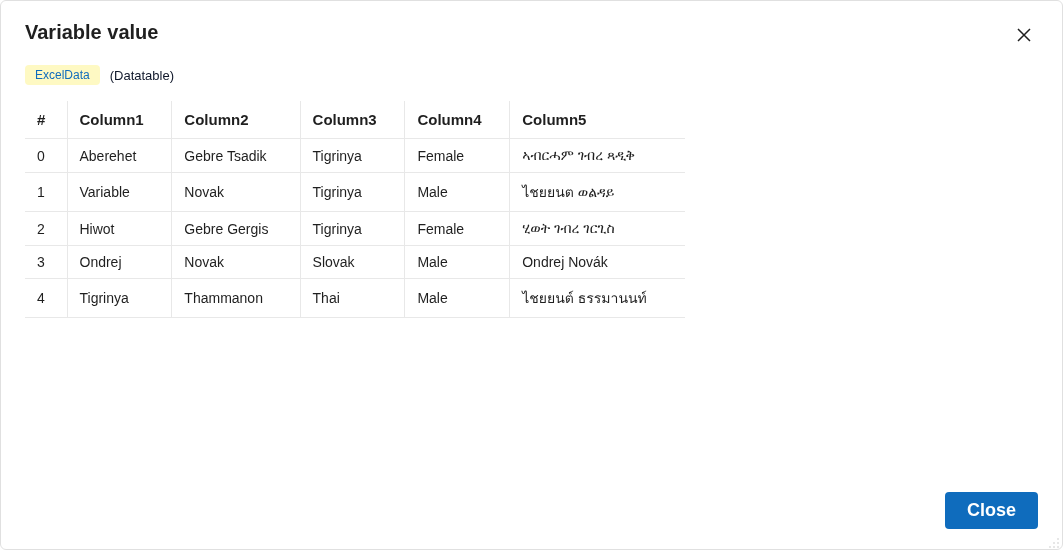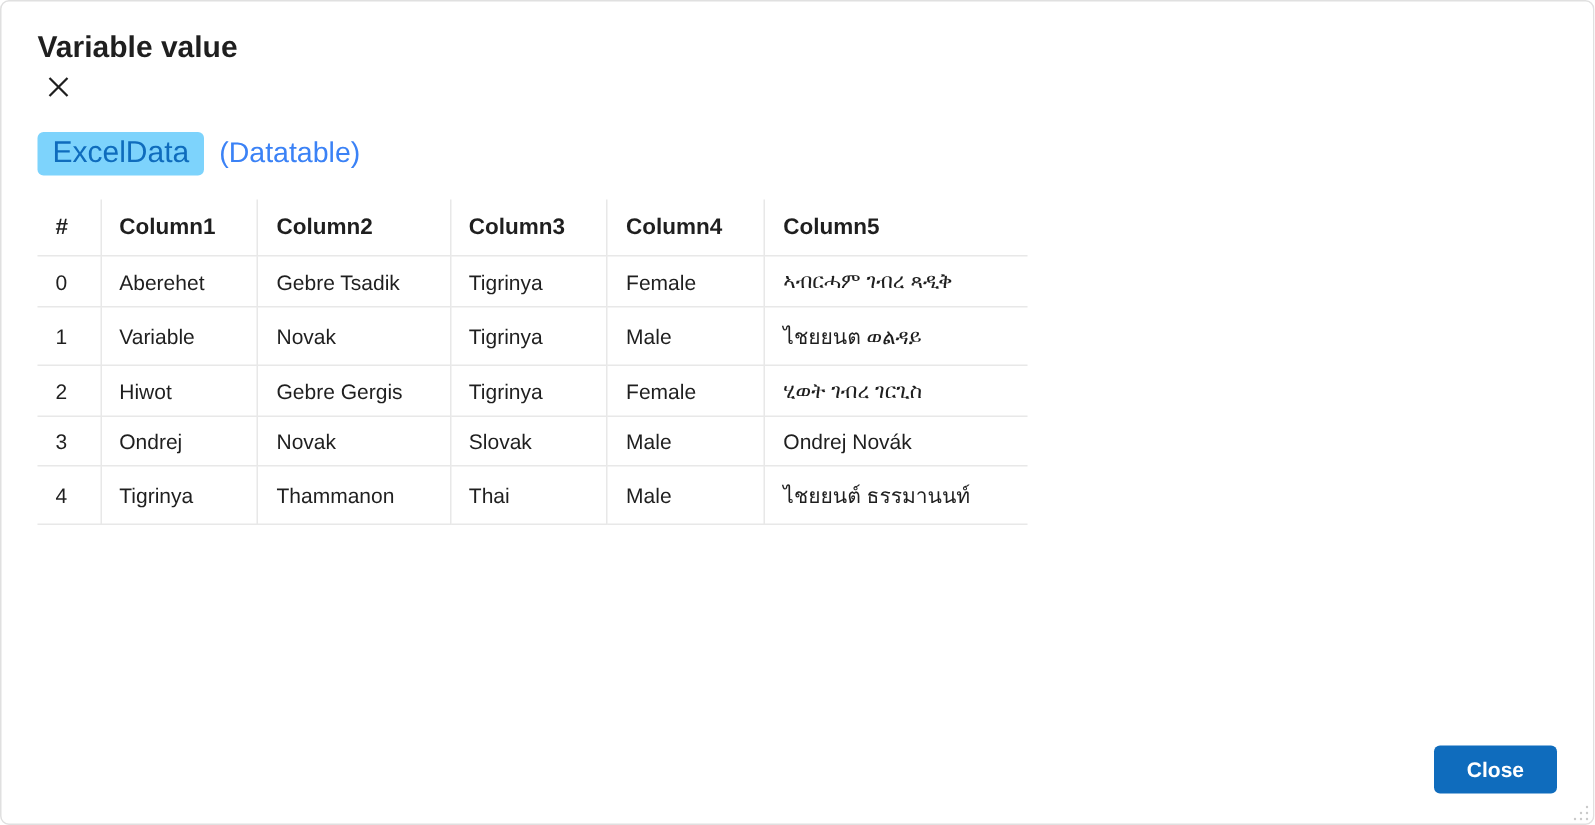--- a/index.html
+++ b/index.html
@@ -22,21 +22,20 @@
       display: flex;
       flex-direction: column;
       position: relative;
       background: #fff;
     }
     .dialog-header {
       padding: 20px 24px 0 24px;
       display: flex;
       justify-content: space-between;
       align-items: flex-start;
-      flex-direction: column;
     }
     .dialog-title {
       font-size: 20px;
       font-weight: 600;
       color: #1f1f1f;
     }
     .close-x {
       width: 28px;
       height: 28px;
       display: flex;
@@ -54,29 +53,29 @@
       stroke: #1f1f1f;
       stroke-width: 1.5;
     }
     .variable-info {
       padding: 16px 24px 0 24px;
       display: flex;
       align-items: center;
       gap: 10px;
     }
     .variable-chip {
-      background: #7dd3fc;
+      background: #fef9c3;
       color: #0f6cbd;
       padding: 3px 10px;
       border-radius: 4px;
-      font-size: 20px;
+      font-size: 12px;
     }
     .variable-type {
-      color: #3b82f6;
-      font-size: 19px;
+      color: #0f172a;
+      font-size: 13px;
     }
     .table-wrap {
       padding: 16px 24px 0 24px;
       flex: 1;
       overflow: auto;
     }
     table {
       border-collapse: collapse;
       width: 100%;
       max-width: 660px;
@@ -109,21 +108,21 @@
       padding: 16px 24px 20px 24px;
       display: flex;
       justify-content: flex-end;
     }
     .close-btn {
       background: #0f6cbd;
       color: #fff;
       border: none;
       border-radius: 4px;
       padding: 8px 22px;
-      font-size: 14px;
+      font-size: 18px;
       font-weight: 600;
       cursor: pointer;
       font-family: inherit;
     }
     .resize-grip {
       position: absolute;
       right: 2px;
       bottom: 2px;
       width: 12px;
       height: 12px;

